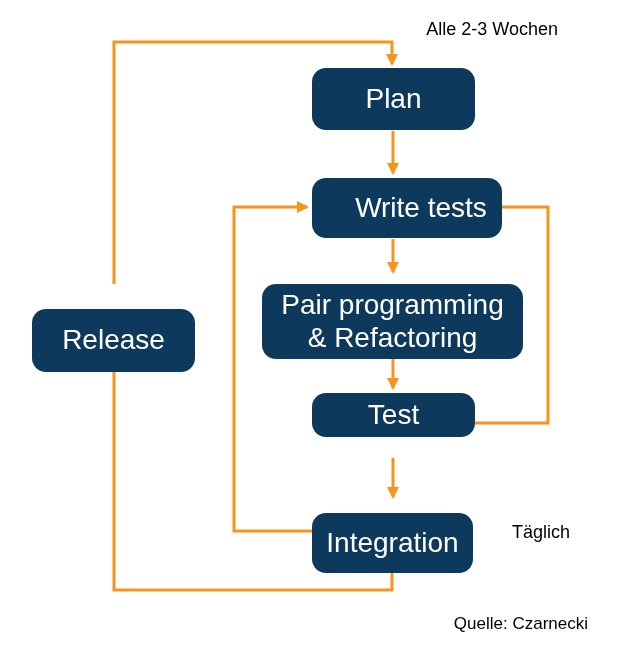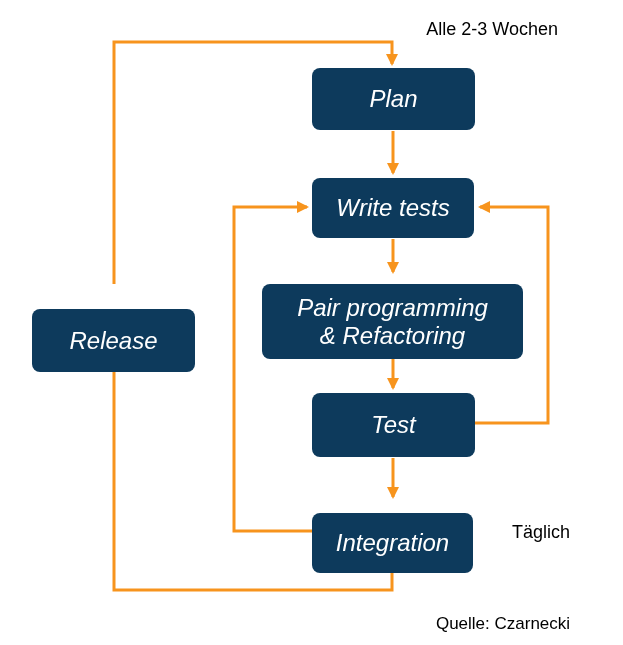--- a/index.html
+++ b/index.html
@@ -30,46 +30,45 @@
   }
   .arrowhead-path {
     fill: var(--arrow, #F7941D);
     stroke: none;
   }
   .node {
     position: absolute;
     z-index: 2;
     background: var(--node-fill, #0D3A5C);
     color: var(--node-text, #FFFFFF);
-    border-radius: 8px;
+    border-radius: 14px;
     display: flex;
     align-items: center;
     justify-content: center;
     text-align: center;
-    font-size: 24px;
+    font-size: 28px;
     line-height: 1.15;
     white-space: pre-line;
-    font-style: italic;
   }
   .node-plan        { left: 312px; top:  68px; width: 163px; height: 62px; }
-  .node-write-tests { left: 312px; top: 178px; width: 162px; height: 60px; }
+  .node-write-tests { left: 312px; top: 178px; width: 162px; height: 60px; padding-left: 28px; }
   .node-pair        { left: 262px; top: 284px; width: 261px; height: 75px; }
-  .node-test        { left: 312px; top: 393px; width: 163px; height: 64px; }
+  .node-test        { left: 312px; top: 393px; width: 163px; height: 44px; }
   .node-integration { left: 312px; top: 513px; width: 161px; height: 60px; }
   .node-release     { left:  32px; top: 284px; width: 163px; height: 63px; margin-top: 25px; }
   .annotation {
     position: absolute;
     z-index: 3;
     color: var(--label-text, #000000);
     font-size: 18px;
     line-height: 21px;
   }
   .note-cycle  { left: 398px; top: 19px; width: 160px; text-align: right; }
   .note-daily  { left: 486px; top: 522px; width: 110px; text-align: center; }
-  .note-source { left: 418px; top: 613px; width: 170px; text-align: center; font-size: 17px; }
+  .note-source { left: 418px; top: 613px; width: 170px; text-align: right; font-size: 17px; }
 </style>
 </head>
 <body>
 
 <div class="canvas">
 
   <svg class="connectors" viewBox="0 0 623 645" xmlns="http://www.w3.org/2000/svg">
     <defs>
       <marker id="arrow-head" markerUnits="userSpaceOnUse" markerWidth="14" markerHeight="14" refX="10" refY="6" orient="auto">
         <path class="arrowhead-path" d="M0,0 L12,6 L0,12 Z"></path>

